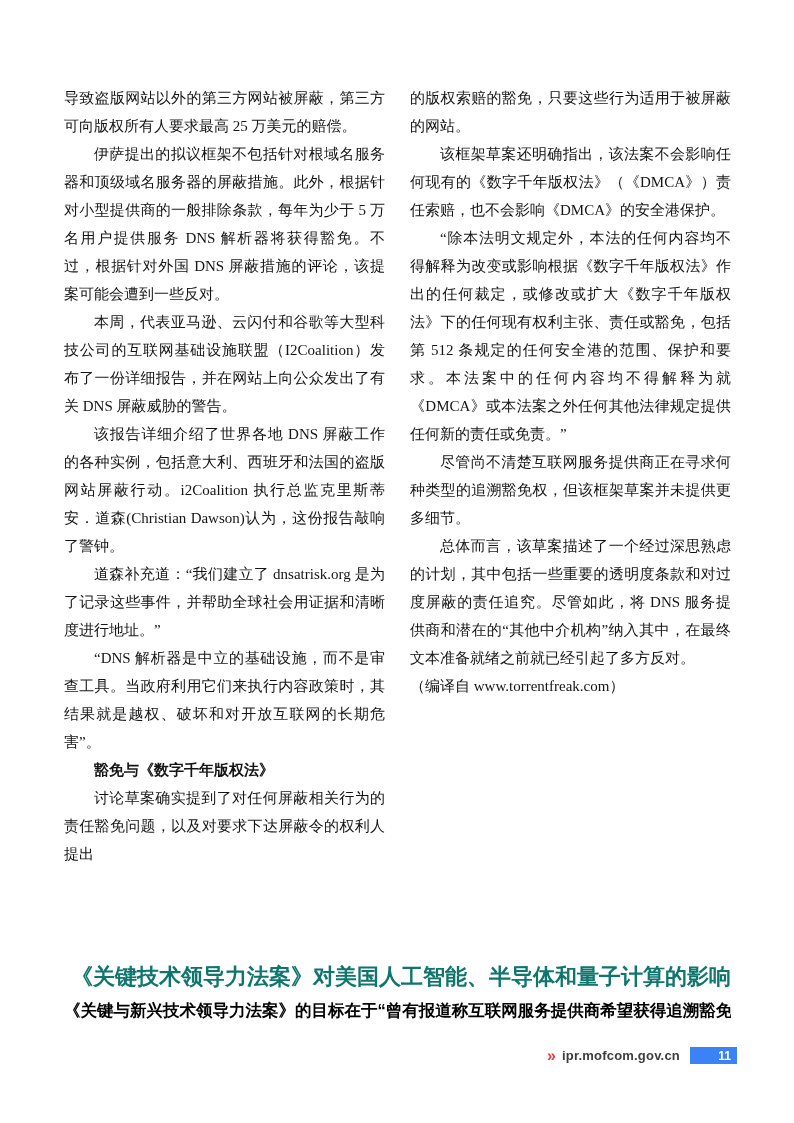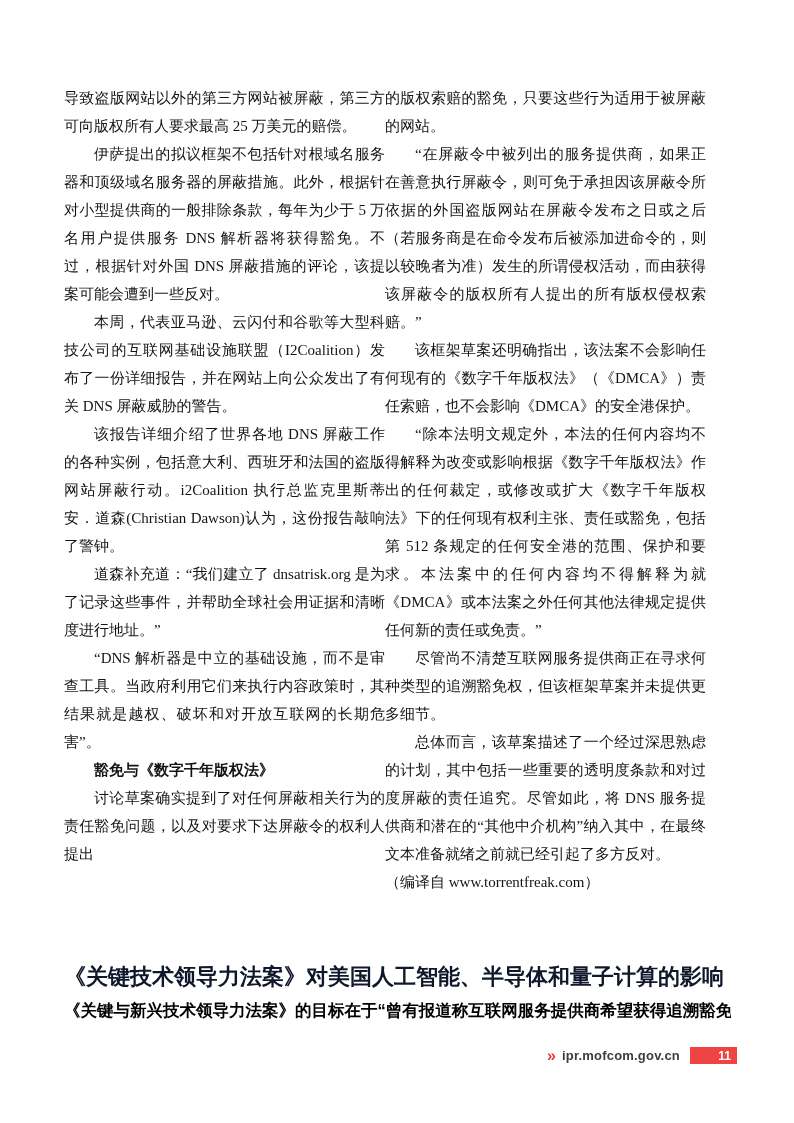--- a/index.html
+++ b/index.html
@@ -10,20 +10,21 @@
     font-family: "Liberation Serif", "DejaVu Serif", serif;
     color: #141414;
   }
   .page { position: relative; width: 794px; height: 1123px; background: #fff; }
 
   .columns {
     position: absolute;
     top: 84px; left: 64px;
     width: 667px;
     display: flex;
+    gap: 25px;
   }
   .col { width: 321px; }
 
   .col > div {
     font-size: 15px;
     line-height: 28px;
     text-align: justify;
     text-indent: 2em;
     color: #141414;
   }
@@ -36,26 +37,26 @@
   .col > div.byline {
     text-align: left;
     text-indent: 0;
     padding-right: 16px;
   }
 
   .next-title {
     position: absolute;
     top: 961px; left: 64px;
     width: 667px;
-    text-align: left;
+    text-align: right;
     font-family: "Liberation Sans", "DejaVu Sans", sans-serif;
     font-weight: bold;
     font-size: 22px;
     line-height: 32px;
-    color: #0f172a;
+    color: #0f766e;
   }
   .next-lead {
     position: absolute;
     top: 997px; left: 64px;
     width: 667px;
     font-family: "Liberation Sans", "DejaVu Sans", sans-serif;
     font-weight: bold;
     font-size: 16.5px;
     line-height: 26px;
     text-align: justify;
@@ -114,32 +115,31 @@
         <div class="body">本周，代表亚马逊、云闪付和谷歌等大型科技公司的互联网基础设施联盟（I2Coalition）发布了一份详细报告，并在网站上向公众发出了有关 DNS 屏蔽威胁的警告。</div>
         <div class="body">该报告详细介绍了世界各地 DNS 屏蔽工作的各种实例，包括意大利、西班牙和法国的盗版网站屏蔽行动。i2Coalition 执行总监克里斯蒂安．道森(Christian Dawson)认为，这份报告敲响了警钟。</div>
         <div class="body">道森补充道：“我们建立了 dnsatrisk.org 是为了记录这些事件，并帮助全球社会用证据和清晰度进行地址。”</div>
         <div class="body">“DNS 解析器是中立的基础设施，而不是审查工具。当政府利用它们来执行内容政策时，其结果就是越权、破坏和对开放互联网的长期危害”。</div>
         <div class="subheading">豁免与《数字千年版权法》</div>
         <div class="body">讨论草案确实提到了对任何屏蔽相关行为的责任豁免问题，以及对要求下达屏蔽令的权利人提出</div>
       </div>
     <div class="col">
 
     <div class="body no-indent">的版权索赔的豁免，只要这些行为适用于被屏蔽的网站。</div>
-        <div class="body">“在屏蔽令中被列出的服务提供商，如果正在善意执行屏蔽令，则可免于承担因该屏蔽令所依据的外国盗版网站在屏蔽令发布之日或之后（若服务商是在命令发布后被添加进命令的，则以较晚者为准）发生的所谓侵权活动，而由获得该屏蔽令的版权所有人提出的所有版权侵权索赔。”</div>
         <div class="body">该框架草案还明确指出，该法案不会影响任何现有的《数字千年版权法》（《DMCA》）责任索赔，也不会影响《DMCA》的安全港保护。</div>
         <div class="body">“除本法明文规定外，本法的任何内容均不得解释为改变或影响根据《数字千年版权法》作出的任何裁定，或修改或扩大《数字千年版权法》下的任何现有权利主张、责任或豁免，包括第 512 条规定的任何安全港的范围、保护和要求。本法案中的任何内容均不得解释为就《DMCA》或本法案之外任何其他法律规定提供任何新的责任或免责。”</div>
         <div class="body">尽管尚不清楚互联网服务提供商正在寻求何种类型的追溯豁免权，但该框架草案并未提供更多细节。</div>
         <div class="body">总体而言，该草案描述了一个经过深思熟虑的计划，其中包括一些重要的透明度条款和对过度屏蔽的责任追究。尽管如此，将 DNS 服务提供商和潜在的“其他中介机构”纳入其中，在最终文本准备就绪之前就已经引起了多方反对。</div>
         <div class="byline no-indent">（编译自 www.torrentfreak.com）</div>
       </div>
   </div>
 
   <div class="next-title">《关键技术领导力法案》对美国人工智能、半导体和量子计算的影响</div>
 
   <div class="next-lead">《关键与新兴技术领导力法案》的目标在于“曾有报道称互联网服务提供商希望获得追溯豁免权</div>
 
   <div class="footer">
     <span class="chevrons">»</span>
     <span class="site">ipr.mofcom.gov.cn</span>
-    <span class="page-badge" style="background: #ef4444; color: rgb(255, 255, 255);">11</span>
+    <span class="page-badge" style="background: #3b82f6; color: rgb(255, 255, 255);">11</span>
   </div>
 
 </div>
 
 </body></html>

